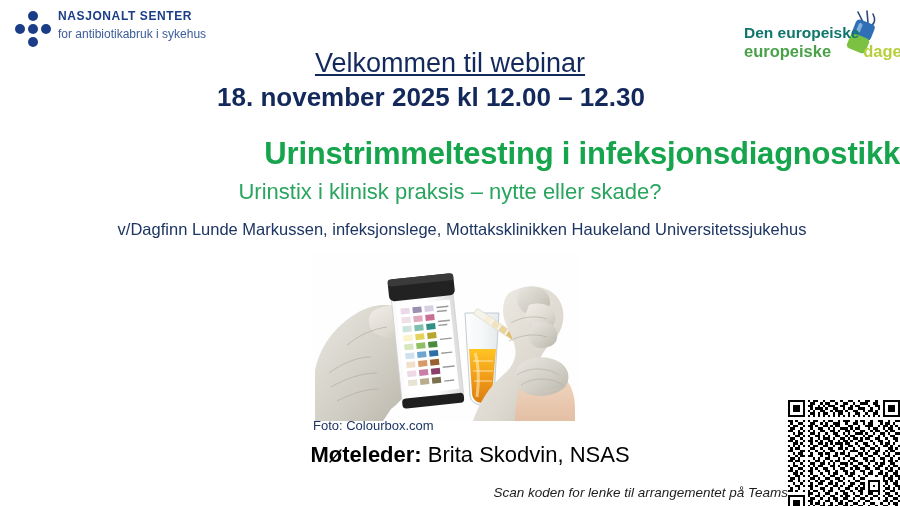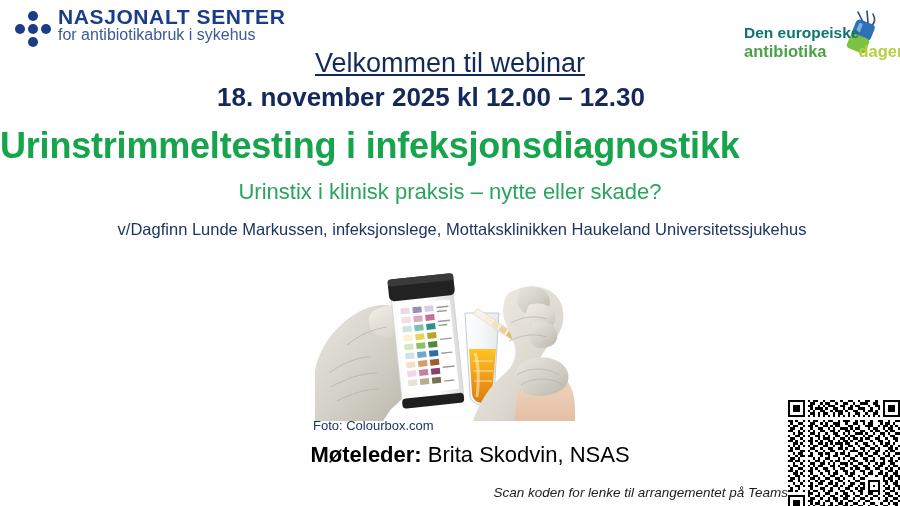--- a/index.html
+++ b/index.html
@@ -44,29 +44,29 @@
   .nsas-dots span.d-right  { left: 29px; top: 16px; }
   .nsas-dots span.d-bottom { left: 16px; top: 29px; }
 
   .nsas-text {
     position: absolute;
     left: 50px;
     top: 2px;
     width: 190px;
   }
   .nsas-title {
-    font-size: 21px;
+    font-size: 12px;
     font-weight: bold;
     letter-spacing: 0.6px;
     color: #1b3d87;
     line-height: 21px;
     white-space: nowrap;
   }
   .nsas-sub {
-    font-size: 16px;
+    font-size: 12px;
     color: #3a5b9a;
     line-height: 15px;
     white-space: nowrap;
   }
 
   
   .eaad-logo {
     position: absolute;
     right: 4px;
     top: 6px;
@@ -122,24 +122,24 @@
     text-align: center;
     font-size: 26px;
     font-weight: bold;
     line-height: 31px;
     color: #14295b;
   }
 
   .main-title {
     position: absolute;
     left: 0;
-    top: 128px;
+    top: 136px;
     width: 900px;
-    text-align: left;
-    font-size: 36px;
+    text-align: right;
+    font-size: 31px;
     font-weight: bold;
     line-height: 36px;
     color: #16a44c;
     letter-spacing: -0.2px;
   }
   .sub-title {
     position: absolute;
     left: 0;
     top: 178px;
     width: 900px;
@@ -248,21 +248,21 @@
       </g>
       <g transform="rotate(22 21 28)">
         <rect x="11" y="13" width="20" height="17" rx="4" fill="#2f6fb5"></rect>
         <rect x="11" y="28" width="20" height="16" rx="4" fill="#7cc242"></rect>
         <rect x="14.5" y="16" width="4" height="10" rx="2" fill="#9fc6ea" opacity="0.75"></rect>
       </g>
     </svg>
   </div>
   <div class="eaad-text">
     <div class="eaad-line1">Den europeiske</div>
-    <div class="eaad-line2"><span class="eaad-green">antibiotika</span><span class="eaad-yellow">dagen</span></div>
+    <div class="eaad-line2"><span class="eaad-green">europeiske</span><span class="eaad-yellow">dagen</span></div>
   </div>
 </div>
 
 <div class="welcome-line">Velkommen til webinar</div>
 <div class="date-line">18. november 2025 kl 12.00 – 12.30</div>
 
 <div class="main-title">Urinstrimmeltesting i infeksjonsdiagnostikk</div>
 <div class="sub-title">Urinstix i klinisk praksis – nytte eller skade?</div>
 <div class="speaker-line">v/Dagfinn Lunde Markussen, infeksjonslege, Mottaksklinikken Haukeland Universitetssjukehus</div>
 

